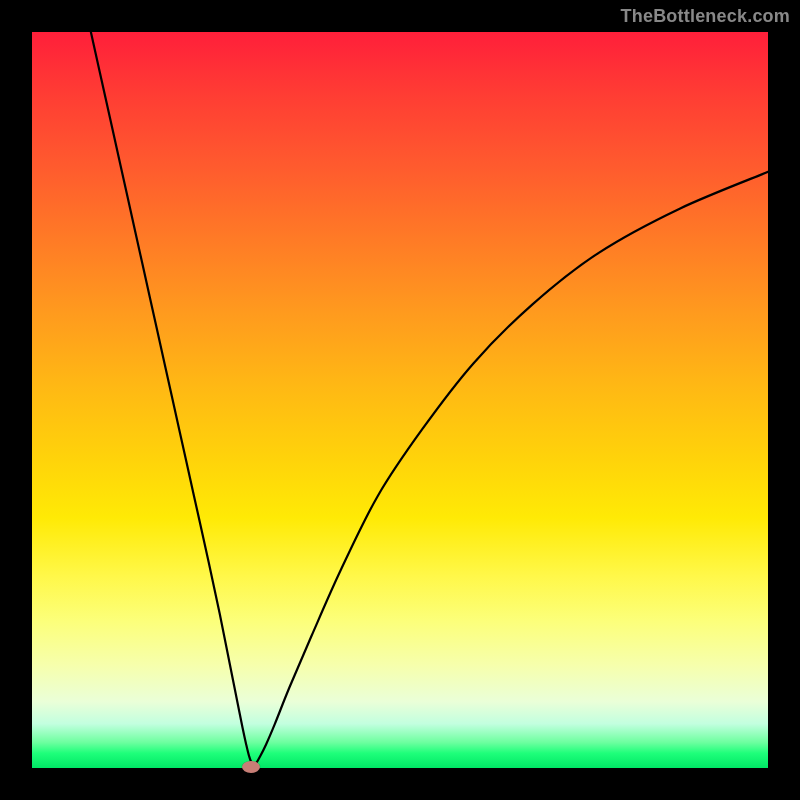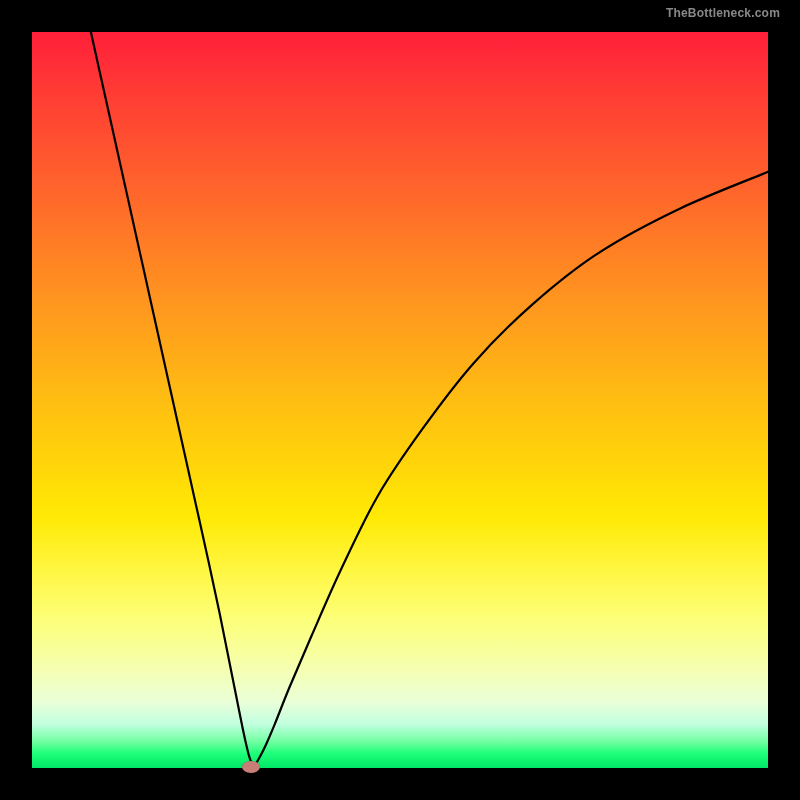--- a/index.html
+++ b/index.html
@@ -49,23 +49,23 @@
     position: absolute;
     left: 32px;
     top: 32px;
     width: 736px;
     height: 736px;
     pointer-events: none;
   }
   .watermark {
     position: absolute;
     top: 6px;
-    right: 20px;
+    right: 10px;
     color: #888888;
-    font-size: 12px;
+    font-size: 18px;
     font-weight: 600;
     letter-spacing: 0.2px;
     user-select: none;
   }
   .marker {
     position: absolute;
     width: 18px;
     height: 12px;
     border-radius: 50%;
     background: #c77e76;

